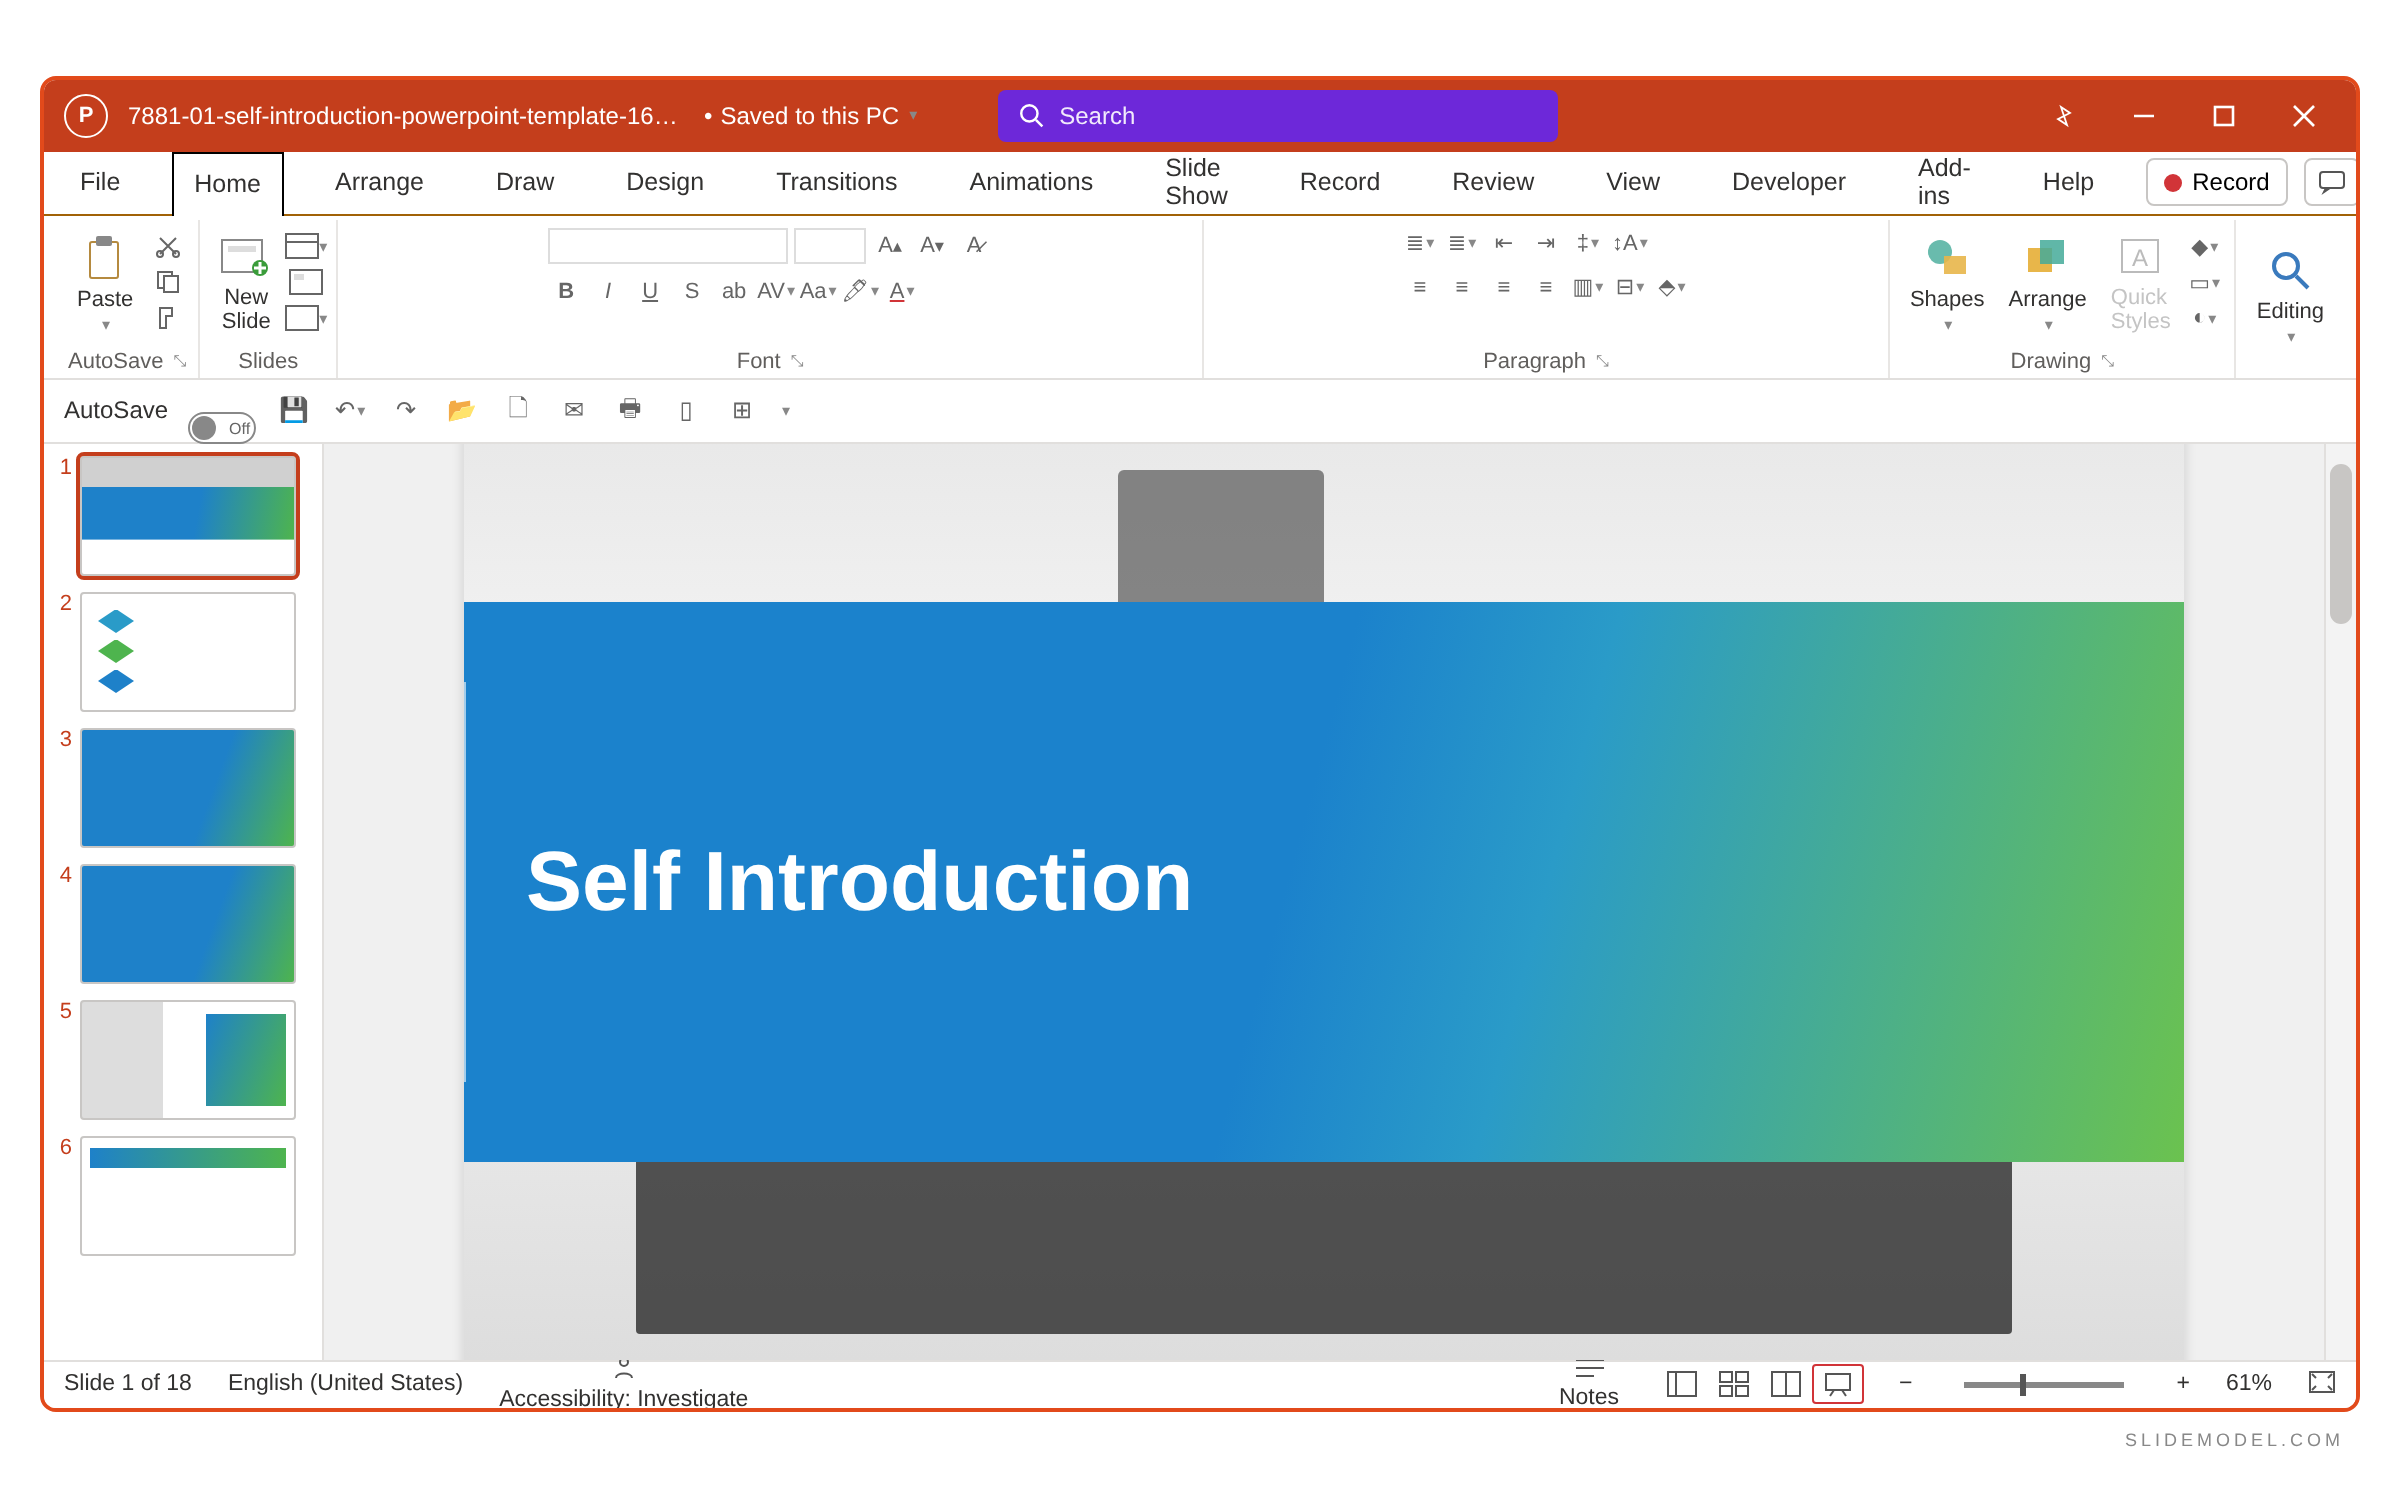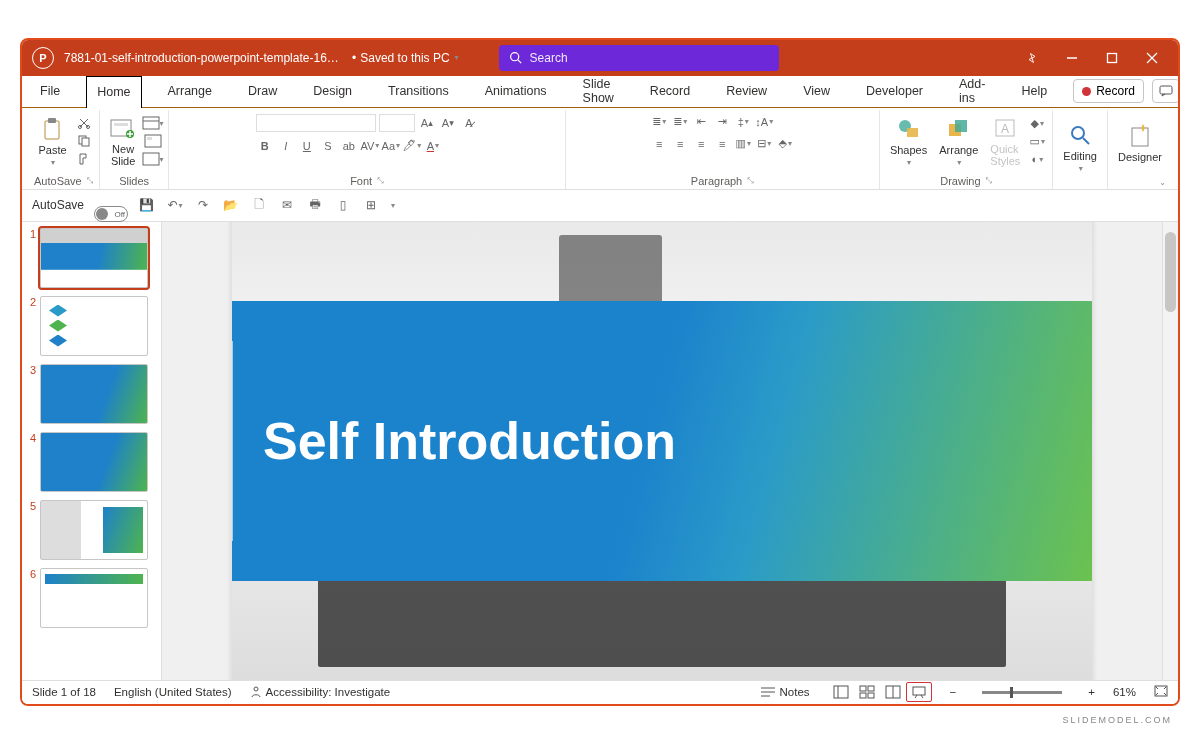--- a/index.html
+++ b/index.html
@@ -66,30 +66,30 @@
 .office-bg { position:absolute; inset:0; background: linear-gradient(to bottom, #e8e8e8 0%, #f4f4f4 30%, #ededed 60%, #dcdcdc 100%); }
 .office-bg::after{content:"";position:absolute;left:10%;right:10%;top:50%;height:45%;background:rgba(30,30,30,.75);border-radius:2px;}
 .office-bg::before{content:"";position:absolute;left:38%;top:5%;width:12%;height:40%;background:rgba(60,60,60,.6);border-radius:3px;}
 .banner { position: absolute; left: 0; right: 0; top: 90px; height: 280px; background: linear-gradient(105deg, #1b82cc 0%, #1b82cc 48%, #2a9bc8 62%, #6bc24f 100%); display: flex; color: #fff; }
 .banner-left { width: 275px; display: flex; flex-direction: column; align-items: center; justify-content: center; gap: 10px; padding: 10px; }
 .avatar { width: 96px; height: 96px; border-radius: 50%; border: 3px solid #8fd14f; background: radial-gradient(circle at 50% 30%, #f1c9a5 0%, #f1c9a5 28%, #3a4050 29%, #3a4050 60%, #e8e8e8 61%); position:relative; overflow:hidden;}
 .name-pill { background: #17b9c6; border-radius: 14px; padding: 3px 26px; font-style: italic; font-size: 15px; }
 .sample-text { font-size: 10.5px; text-align: center; line-height: 1.3; max-width: 160px; }
 .vline { width: 1px; background: rgba(255,255,255,.6); margin: 40px 0; }
 .banner-right { flex: 1; display: flex; flex-direction: column; justify-content: center; padding-left: 30px; gap: 4px; }
-.big-title { font-size: 52px; font-weight: 700; }
+.big-title { font-size: 42px; font-weight: 700; }
 .sub-title { font-size: 14px; letter-spacing: 2px; font-weight: 500; }
 
 .vscroll { width: 16px; background: #f3f3f3; border-left: 1px solid #e1dfdd; position: relative; }
 .vscroll .sthumb { position:absolute; left:2px; right:2px; top:10px; height:80px; background:#c8c6c4; border-radius:6px;}
 
 
 .status { height: 24px; border-top: 1px solid #e1dfdd; display: flex; align-items: center; padding: 0 10px; font-size: 11.5px; color: #323130; gap: 18px; background:#fff;}
 .status .spacer { flex: 1; }
-.status-btn { display: flex; align-items: center; gap: 4px; }
+.status-btn { display: flex; align-items: center; gap: 4px; flex-direction: column; }
 .view-btns { display:flex; gap:0;}
 .vbtn { width:26px; height:20px; display:flex; align-items:center; justify-content:center; border:1px solid transparent;}
 .vbtn.hl { border:1.5px solid #d13438; border-radius:2px;}
 .zoom-slider { width:80px; height:3px; background:#888; position:relative; margin:0 8px;}
 .zoom-slider .zthumb{position:absolute; left:35%; top:-4px; width:3px; height:11px; background:#555;}
 
 .watermark { position: fixed; right: 28px; bottom: 18px; font-size: 9px; letter-spacing: 2px; color: #888; }
 
 svg { overflow: visible; }
 </style>
@@ -367,36 +367,20 @@
                 <line x1="14" y1="14" x2="20" y2="20" stroke="#3a7abd" stroke-width="2"></line>
               </svg>
             </div>
             <span>Editing</span>
             <span class="caret">▾</span>
           </div>
       </div>
       <div class="rgroup-label"></div>
     </div>
 
-    <div class="rgroup" style="border-right:none">
-      <div class="rgroup-top">
-        <div class="big-btn">
-            <div class="ico">
-              <svg width="22" height="24" viewBox="0 0 22 24">
-                <rect x="3" y="4" width="16" height="18" stroke="#888" fill="#fff"></rect>
-                <path d="M14 0l2 4-2 4-2-4z" fill="#e8b64a"></path>
-              </svg>
-            </div>
-            <span>Designer</span>
-          </div>
-      </div>
-      <div class="rgroup-label" style="justify-content:flex-end;width:100%">
-          <span class="caret">⌄</span>
-        </div>
-    </div>
   </div>
 
   <div class="qat">
     <span>AutoSave</span>
     <div class="toggle">
         <span>Off</span>
       </div>
     <span class="sm" style="color:#7b3fa0">💾</span>
     <span class="sm g">↶<span class="caret">▾</span></span>
     <span class="sm g">↷</span>

